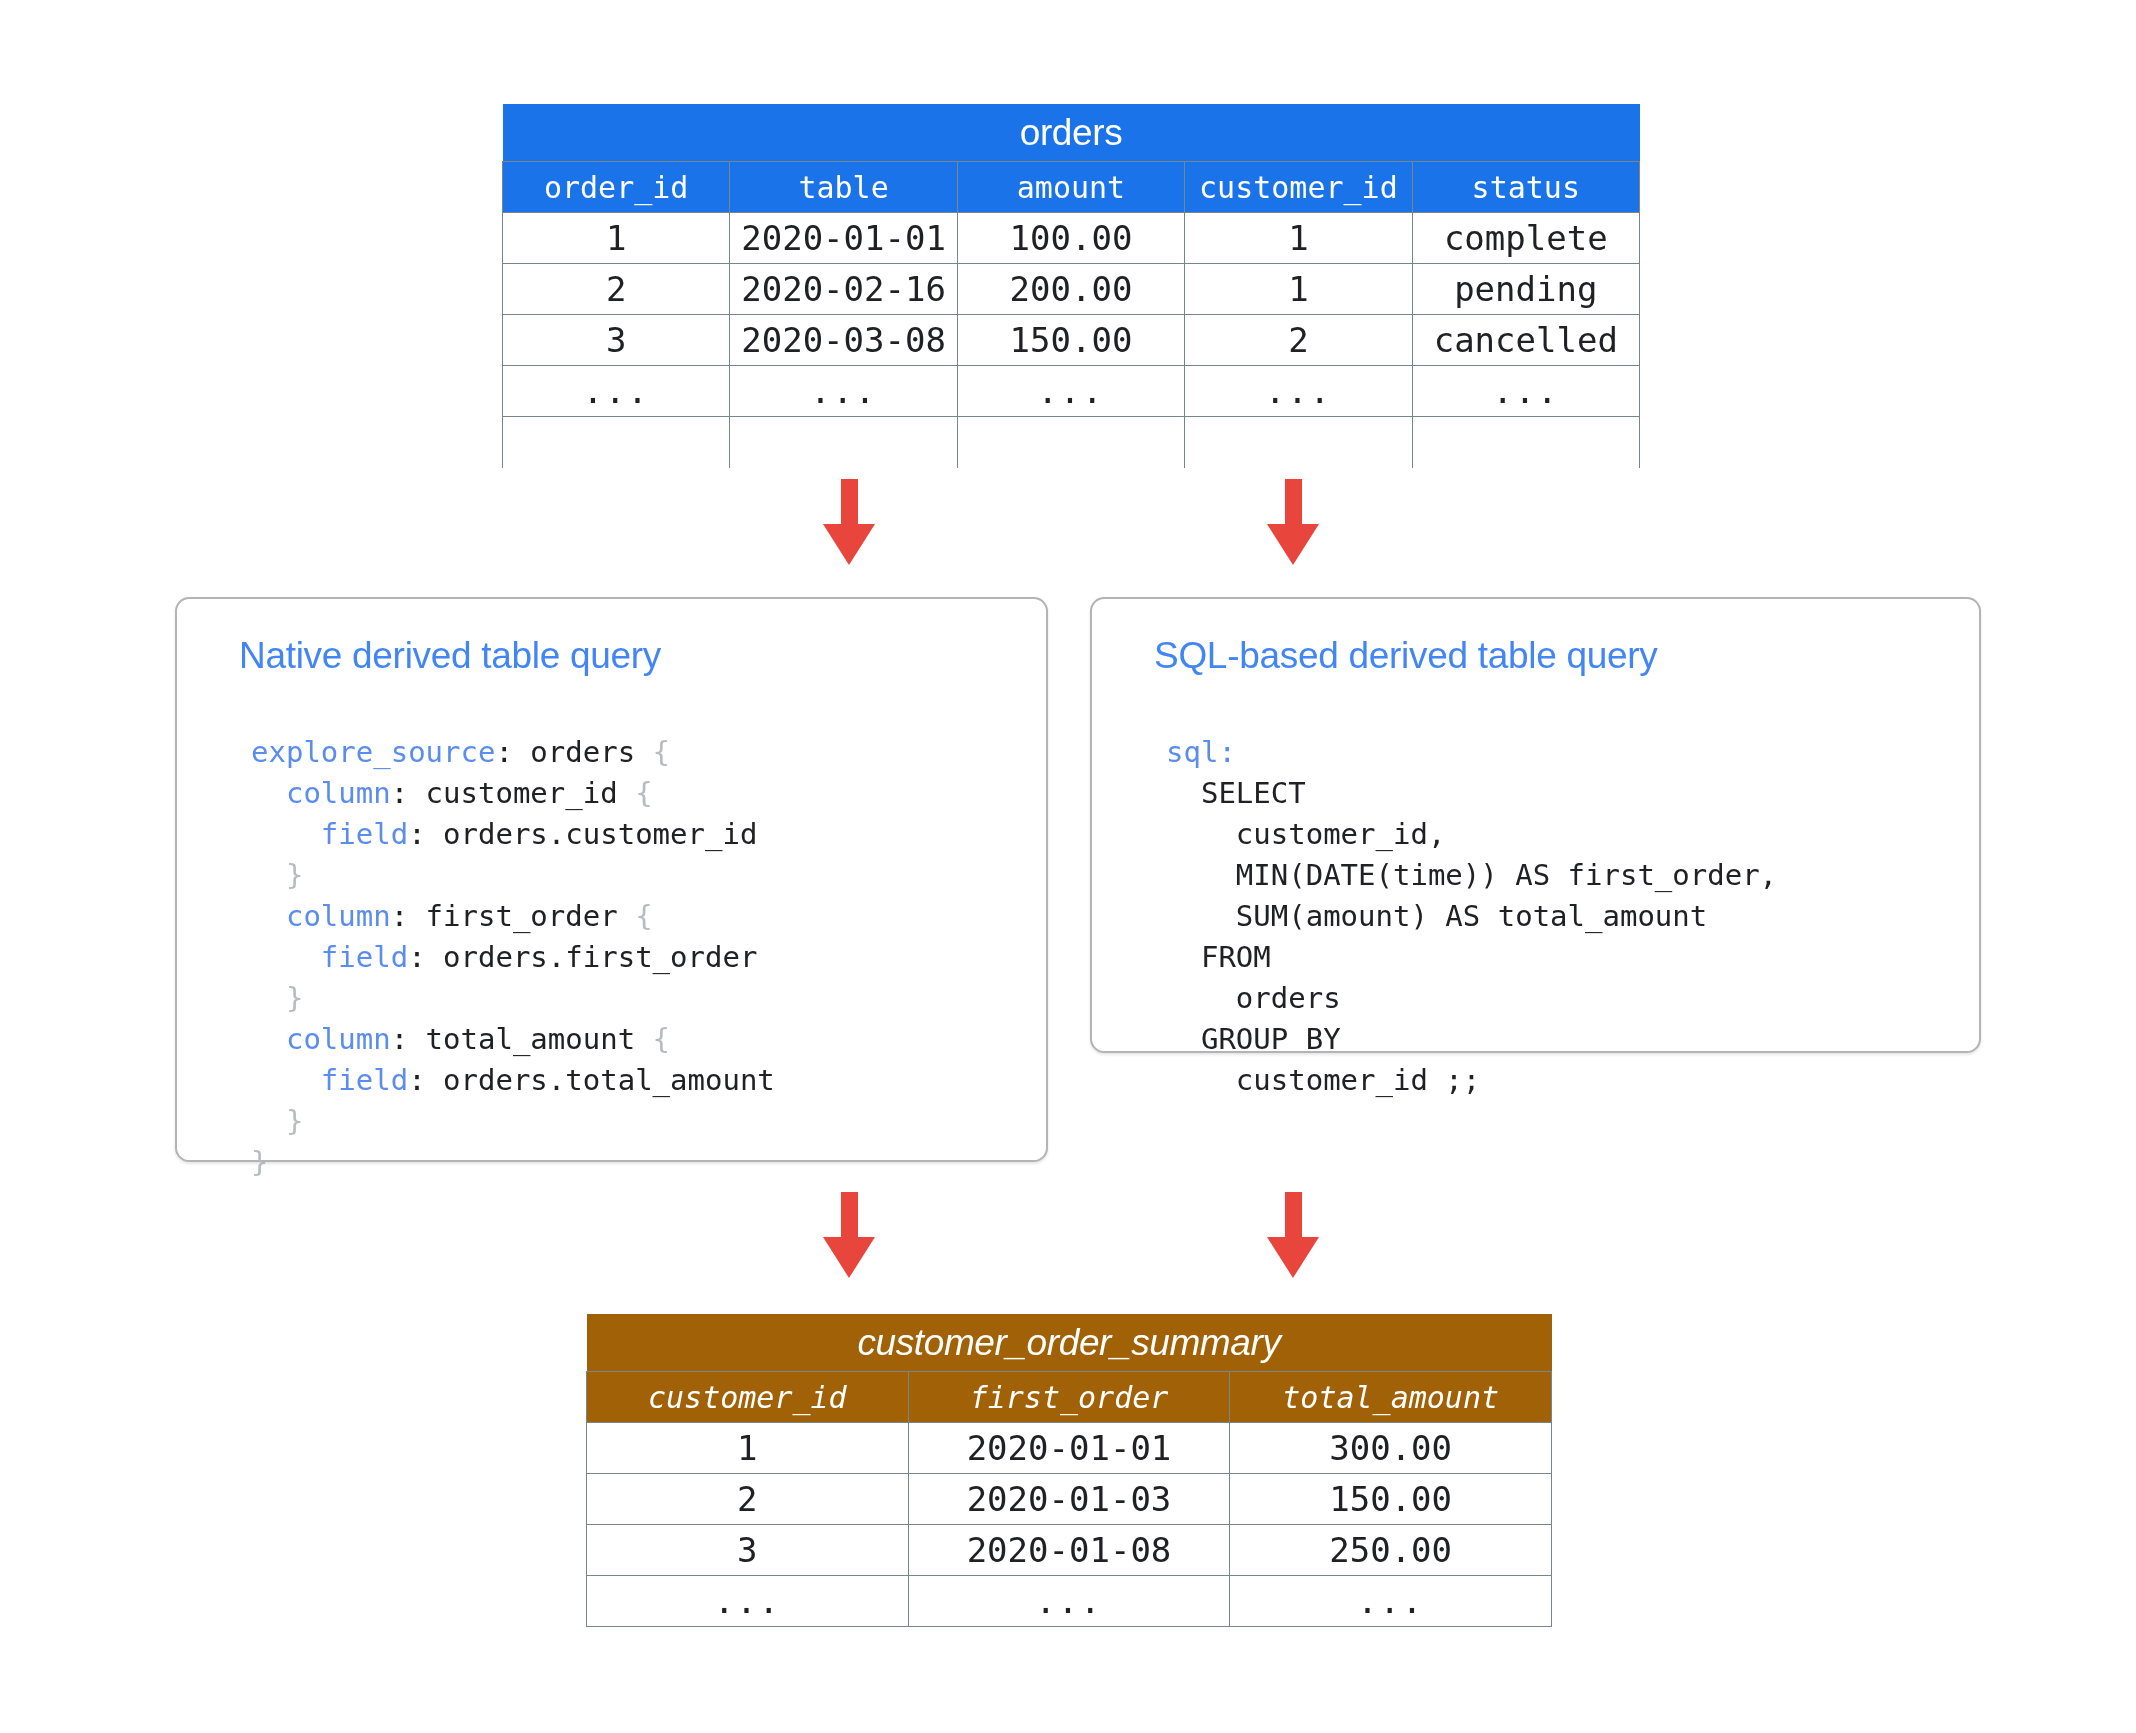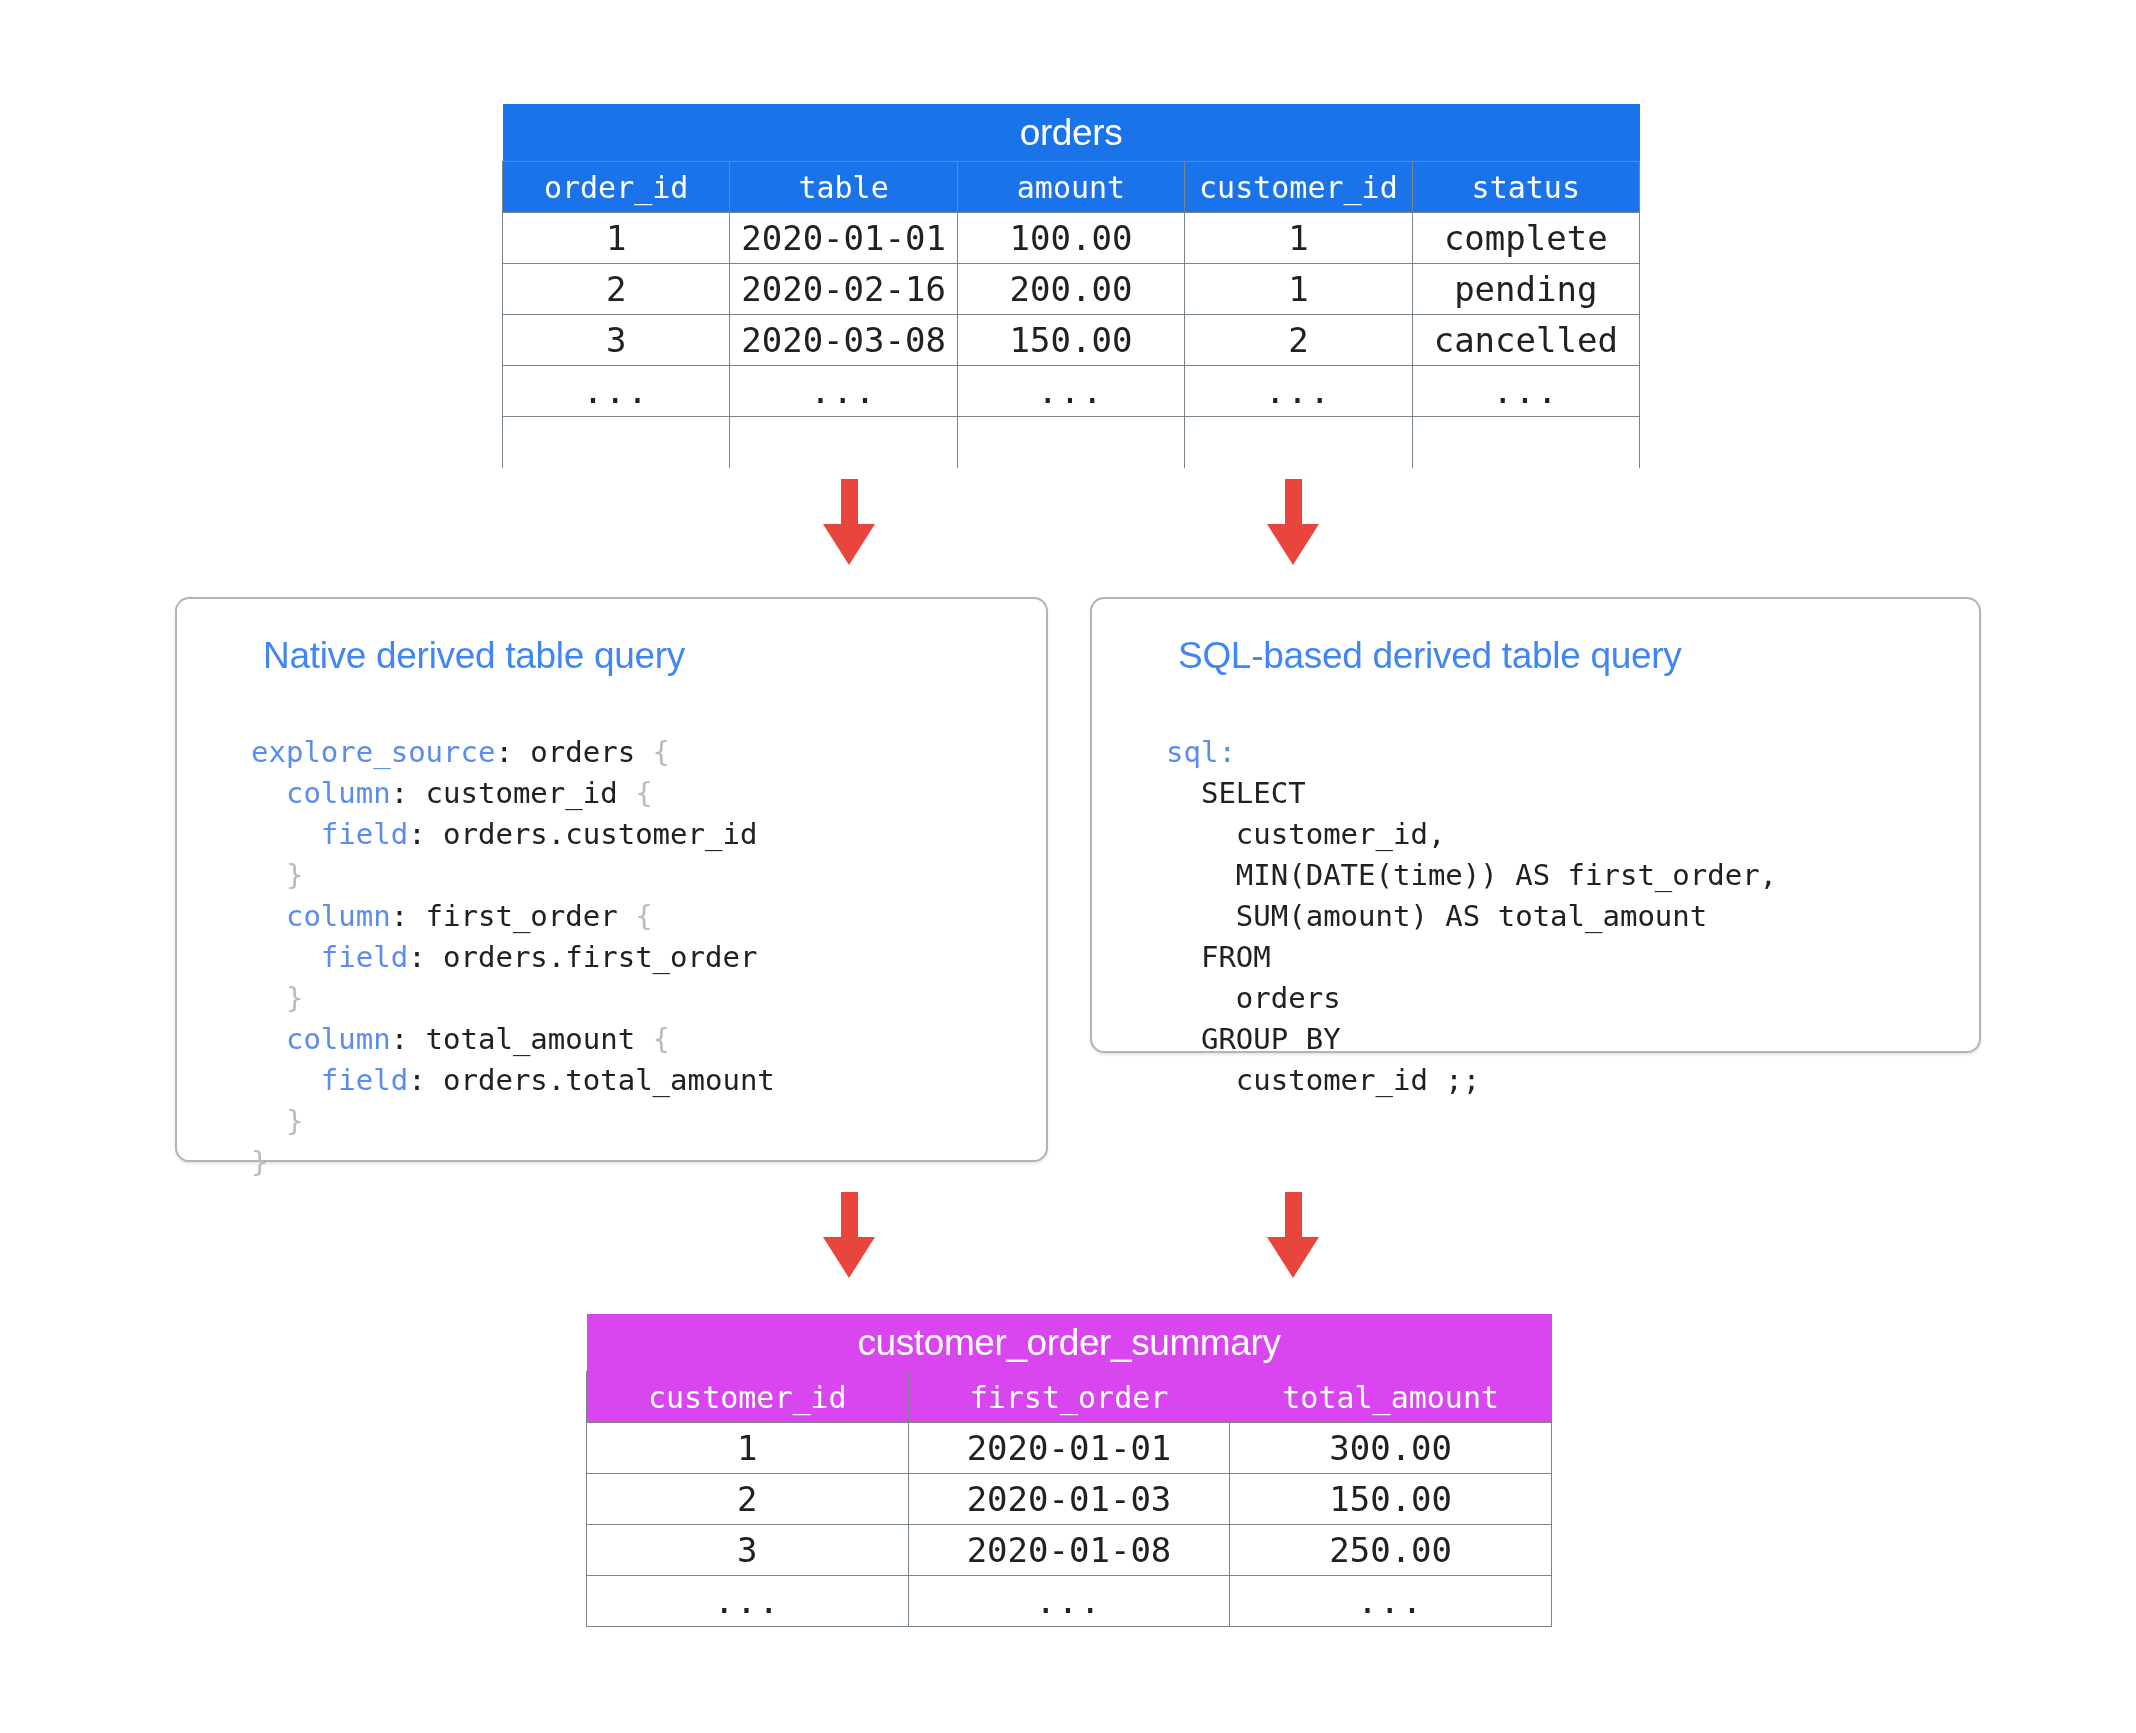--- a/index.html
+++ b/index.html
@@ -65,21 +65,21 @@
     border-bottom-color: transparent !important;
   }
 
   
   #orders-table { left: 502px; top: 103px; width: 1138px; }
   #orders-table .tbl-title, #orders-table .tbl-head th { background: #1a73e8; }
   #orders-table .tbl-title { background: #1a73e8; }
 
   
   #summary-table { left: 586px; top: 1313px; width: 966px; }
-  #summary-table .tbl-title, #summary-table .tbl-head th { background: #d946ef; }
+  #summary-table .tbl-title, #summary-table .tbl-head th { background: #a16207; font-style: italic; }
 
   
   .code-panel {
     position: absolute;
     background: #ffffff;
     border: 2.7px solid #b4b4b4;
     border-radius: 14.3px;
     box-shadow: 0 1.8px 2.7px rgba(0,0,0,0.10);
     box-sizing: border-box;
   }
@@ -89,21 +89,20 @@
   .panel-title {
     position: absolute;
     left: 62px;
     top: 36px;
     color: #4285f4;
     font-family: "Liberation Sans", sans-serif;
     font-size: 37px;
     font-weight: normal;
     letter-spacing: -0.3px;
     white-space: nowrap;
-    margin-left: 24px;
   }
   .code-block {
     position: absolute;
     left: 62px;
     top: 121px;
     margin: 12px;
     font-family: "DejaVu Sans Mono", "Liberation Mono", monospace;
     font-size: 29px;
     line-height: 41px;
     color: #202124;

